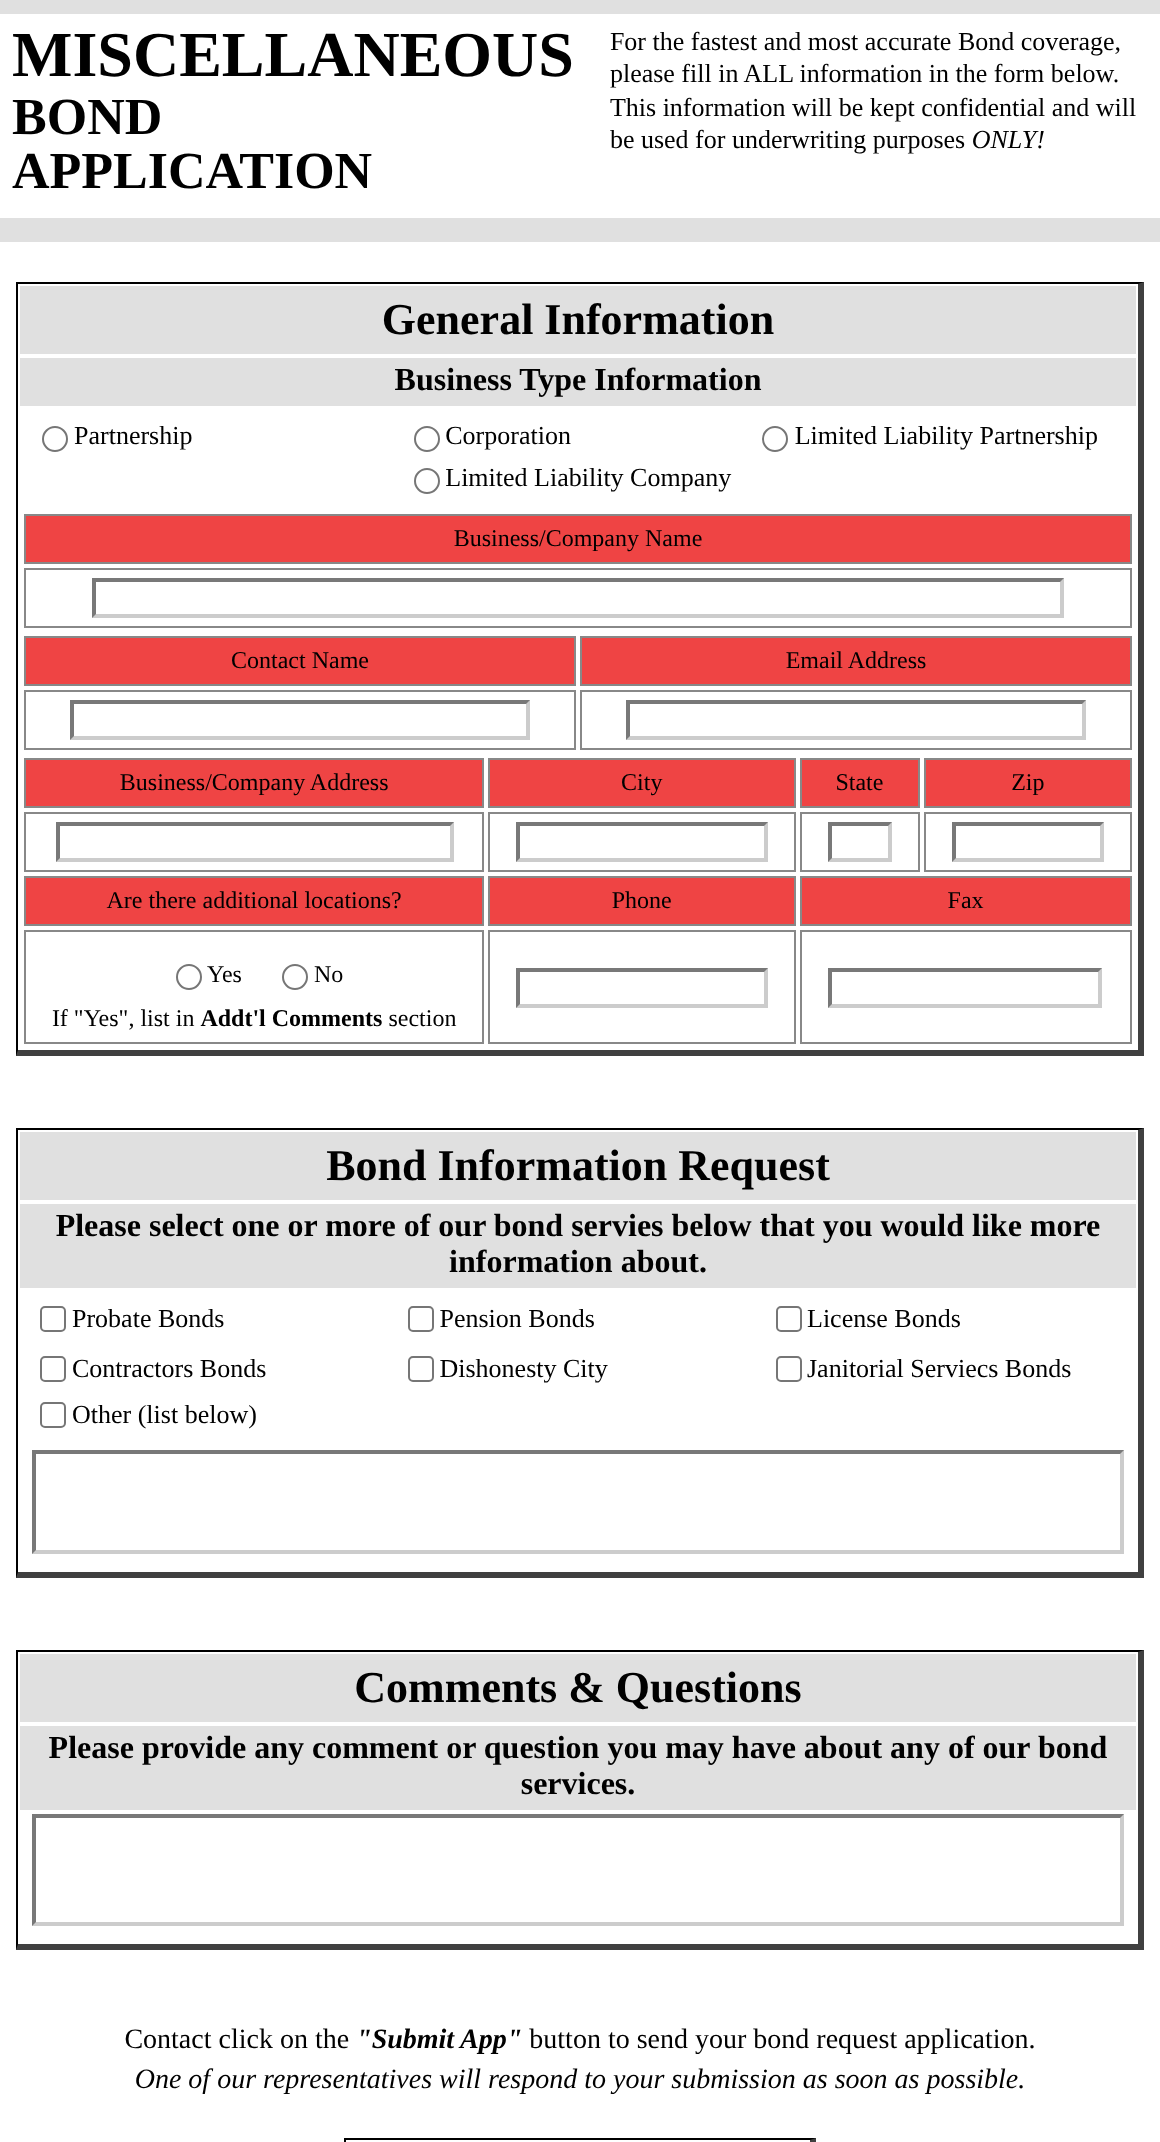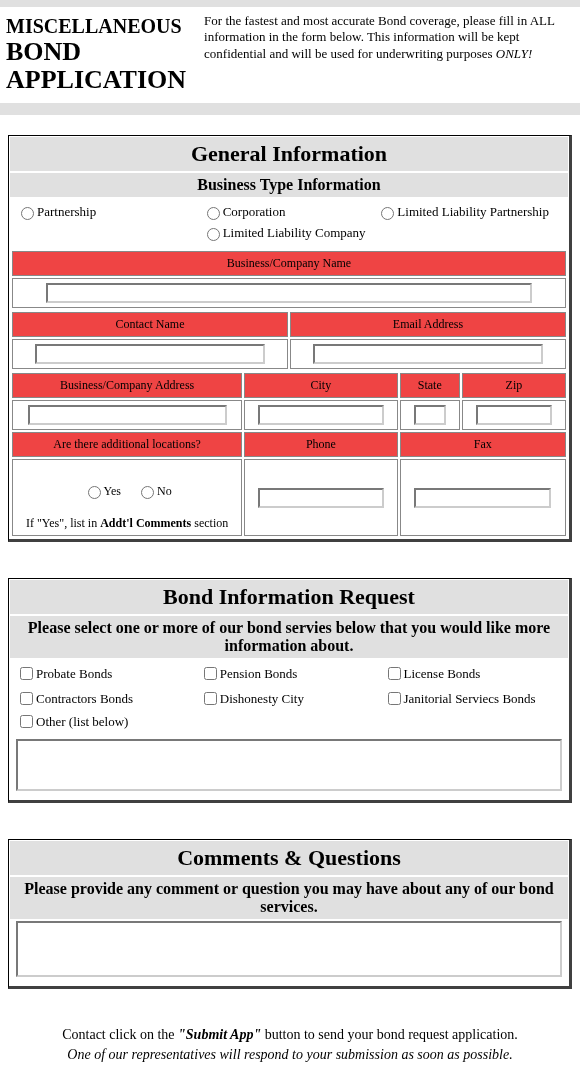--- a/index.html
+++ b/index.html
@@ -21,21 +21,21 @@
     padding: 2px 6px 6px 6px;
     align-items: flex-start;
     gap: 18px;
   }
   .main-title {
     font-size: 26px;
     font-weight: bold;
     line-height: 1.05;
     padding-top: 2px;
   }
-  .title-line1 { font-size: 20px; letter-spacing: 0px; margin-top: 40px; }
+  .title-line1 { font-size: 32px; letter-spacing: 0px; margin-top: 40px; }
   .intro-text {
     font-size: 13px;
     line-height: 1.25;
     padding-top: 4px;
   }
   .intro-only { font-style: italic; }
   .sep-bar {
     background: #e0e0e0;
     height: 12px;
     margin: 4px 0 20px 0;
@@ -108,21 +108,21 @@
     height: 20px;
   }
   .input-wide { width: 95%; }
   .note-small {
     font-size: 12px;
   }
   .inline-radios {
     text-align: center;
     padding: 4px 0 2px;
   }
-  .inline-radios .radio-item { display: inline-block; margin: 15px 6px; }
+  .inline-radios .radio-item { display: inline-block; margin: 5px 6px; }
 
   .check-grid {
     display: flex;
     padding: 6px 6px 2px 6px;
   }
   .check-col {
     display: flex;
     flex-direction: column;
     gap: 6px;
     width: 35%;

